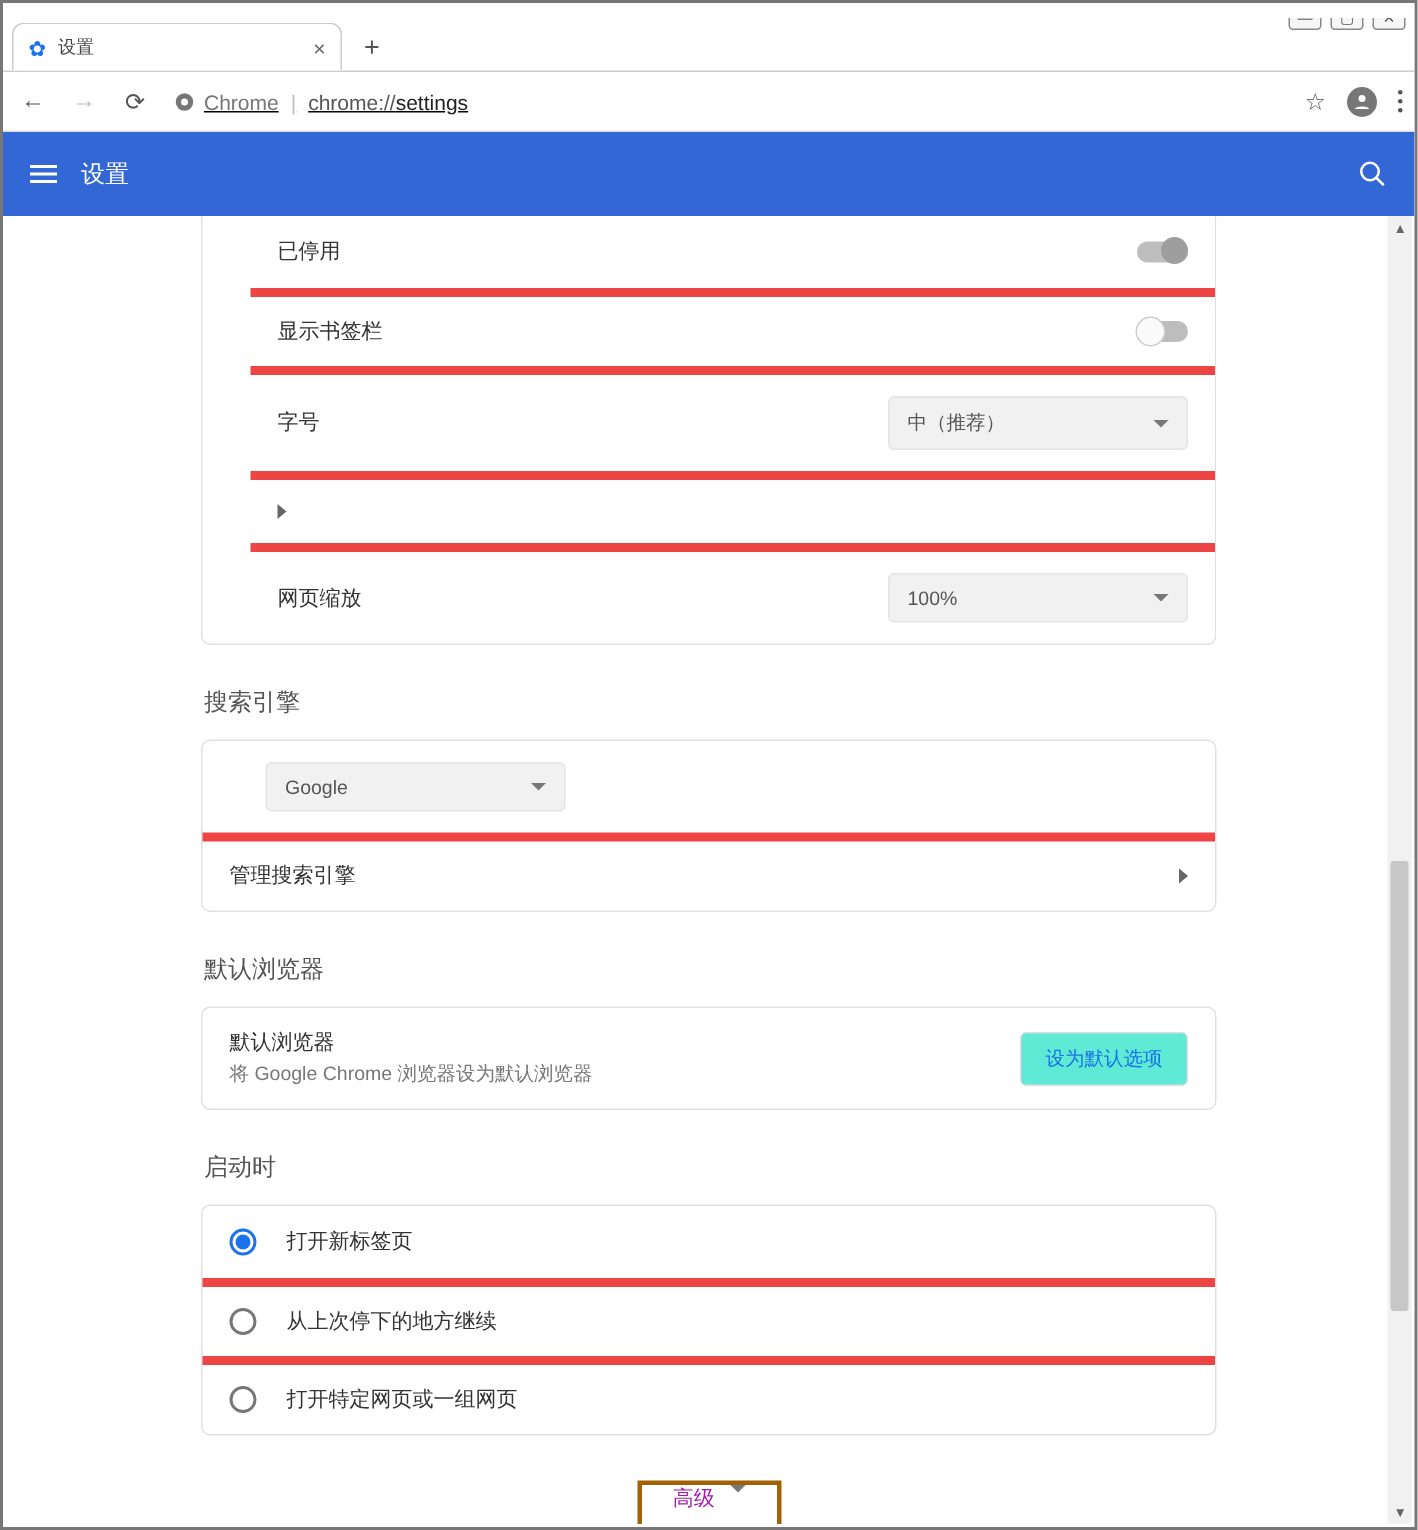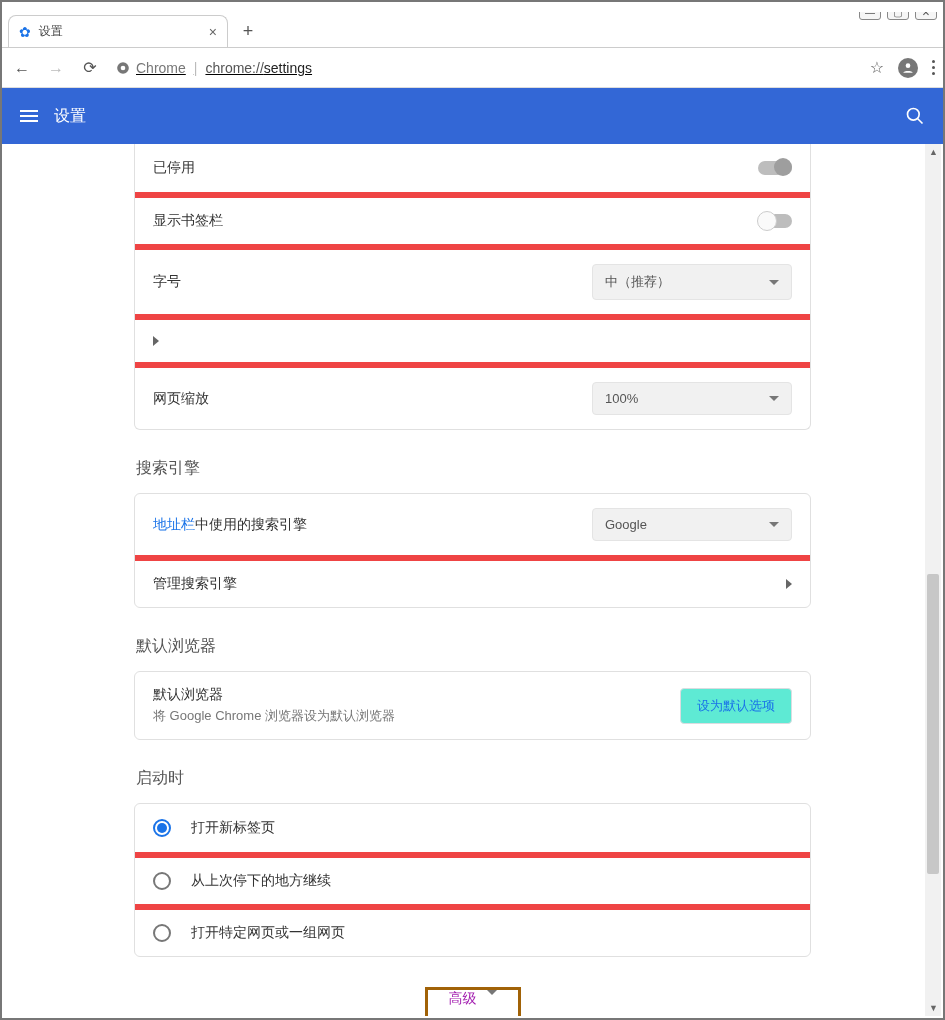--- a/index.html
+++ b/index.html
@@ -119,21 +119,21 @@
     <svg width="20" height="20" viewBox="0 0 24 24" fill="none" stroke="#fff" stroke-width="2">
         <circle cx="10" cy="10" r="7"></circle>
         <line x1="21" y1="21" x2="15" y2="15"></line>
       </svg>
   </div>
 </div>
 
 <div class="content-wrap">
 <div class="content">
 
-  <div class="card" style="border-top:none;border-top-left-radius:0;border-top-right-radius:0;">
+  <div class="card" style="border-top:none;border-top-left-radius:0;border-top-right-radius:0;padding-left:32px;">
     <div class="row">
       <div class="row-title">已停用</div>
       <div class="toggle half"></div>
     </div>
     <div class="row">
       <div class="row-title">显示书签栏</div>
       <div class="toggle"></div>
     </div>
     <div class="row">
       <div class="row-title">字号</div>
@@ -150,23 +150,20 @@
       <div class="select">
         <span>100%</span>
         <span class="arrow"></span>
       </div>
     </div>
   </div>
 
   <div class="section-label">搜索引擎</div>
   <div class="card">
     <div class="row">
-      <div class="row-title">
-        <span class="link">地址栏</span><span>中使用的搜索引擎</span>
-      </div>
       <div class="select">
         <span>Google</span>
         <span class="arrow"></span>
       </div>
     </div>
     <div class="row">
       <div class="row-title">管理搜索引擎</div>
       <span class="chev"></span>
     </div>
   </div>

